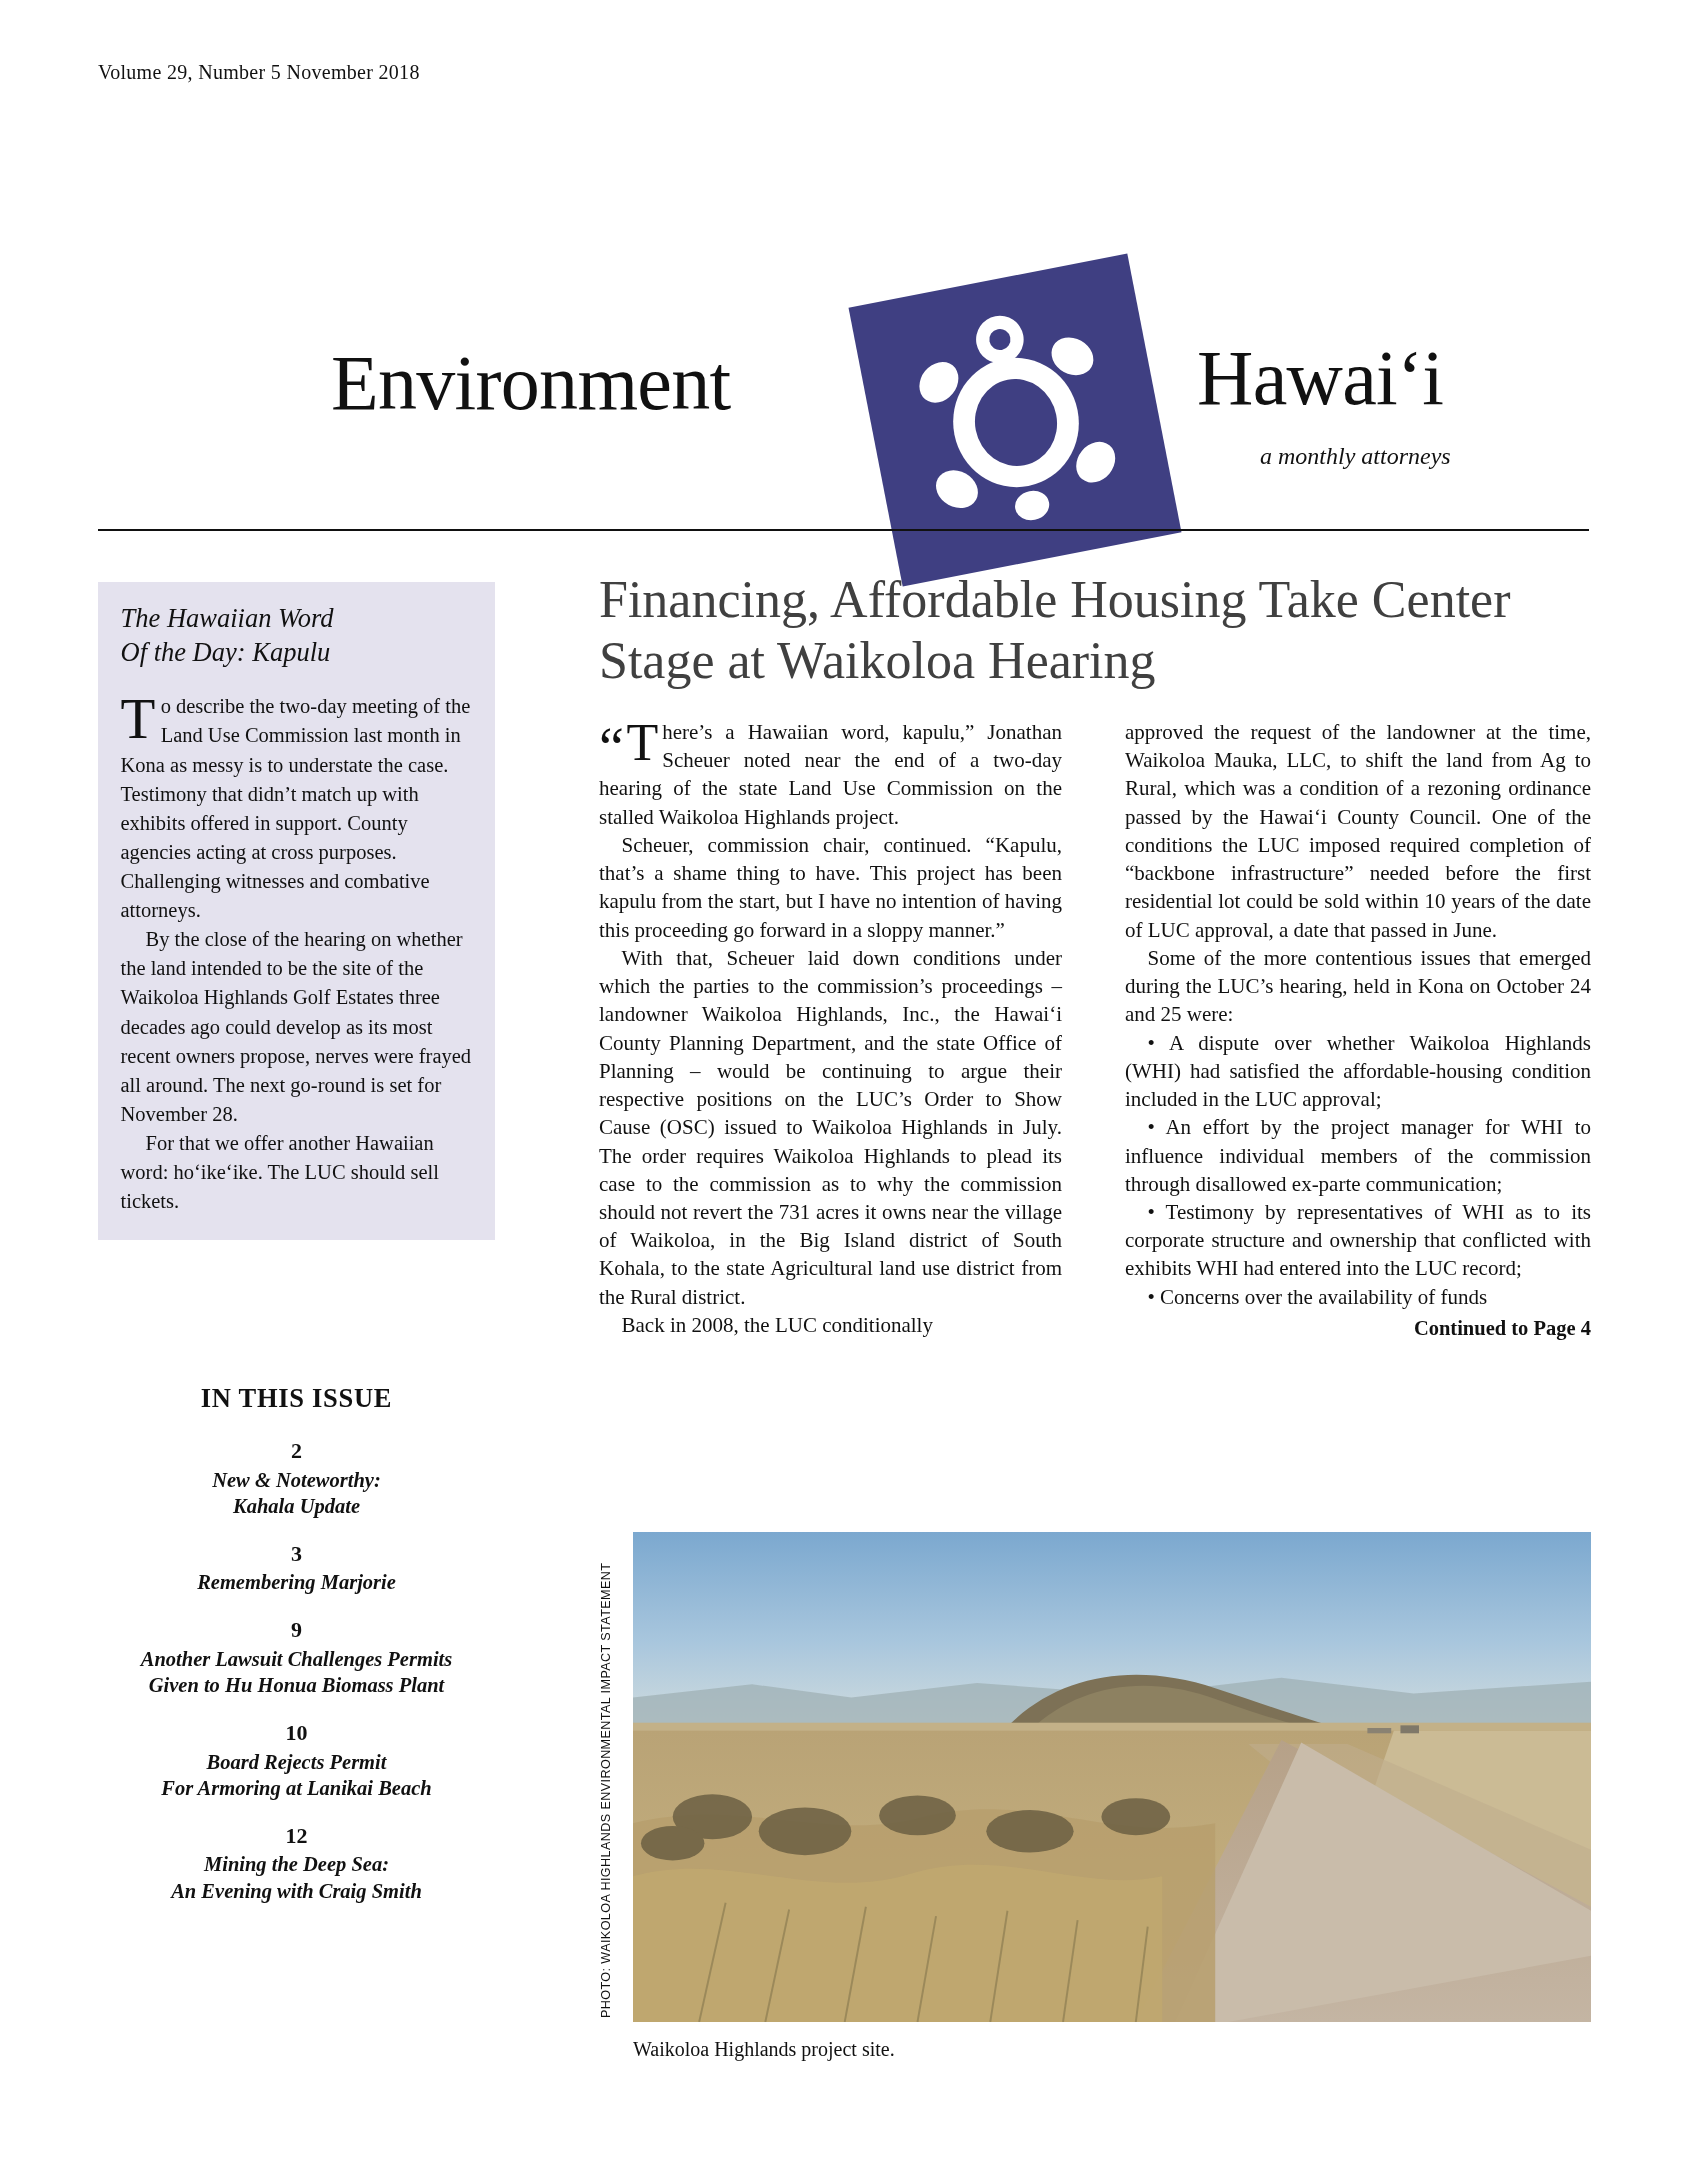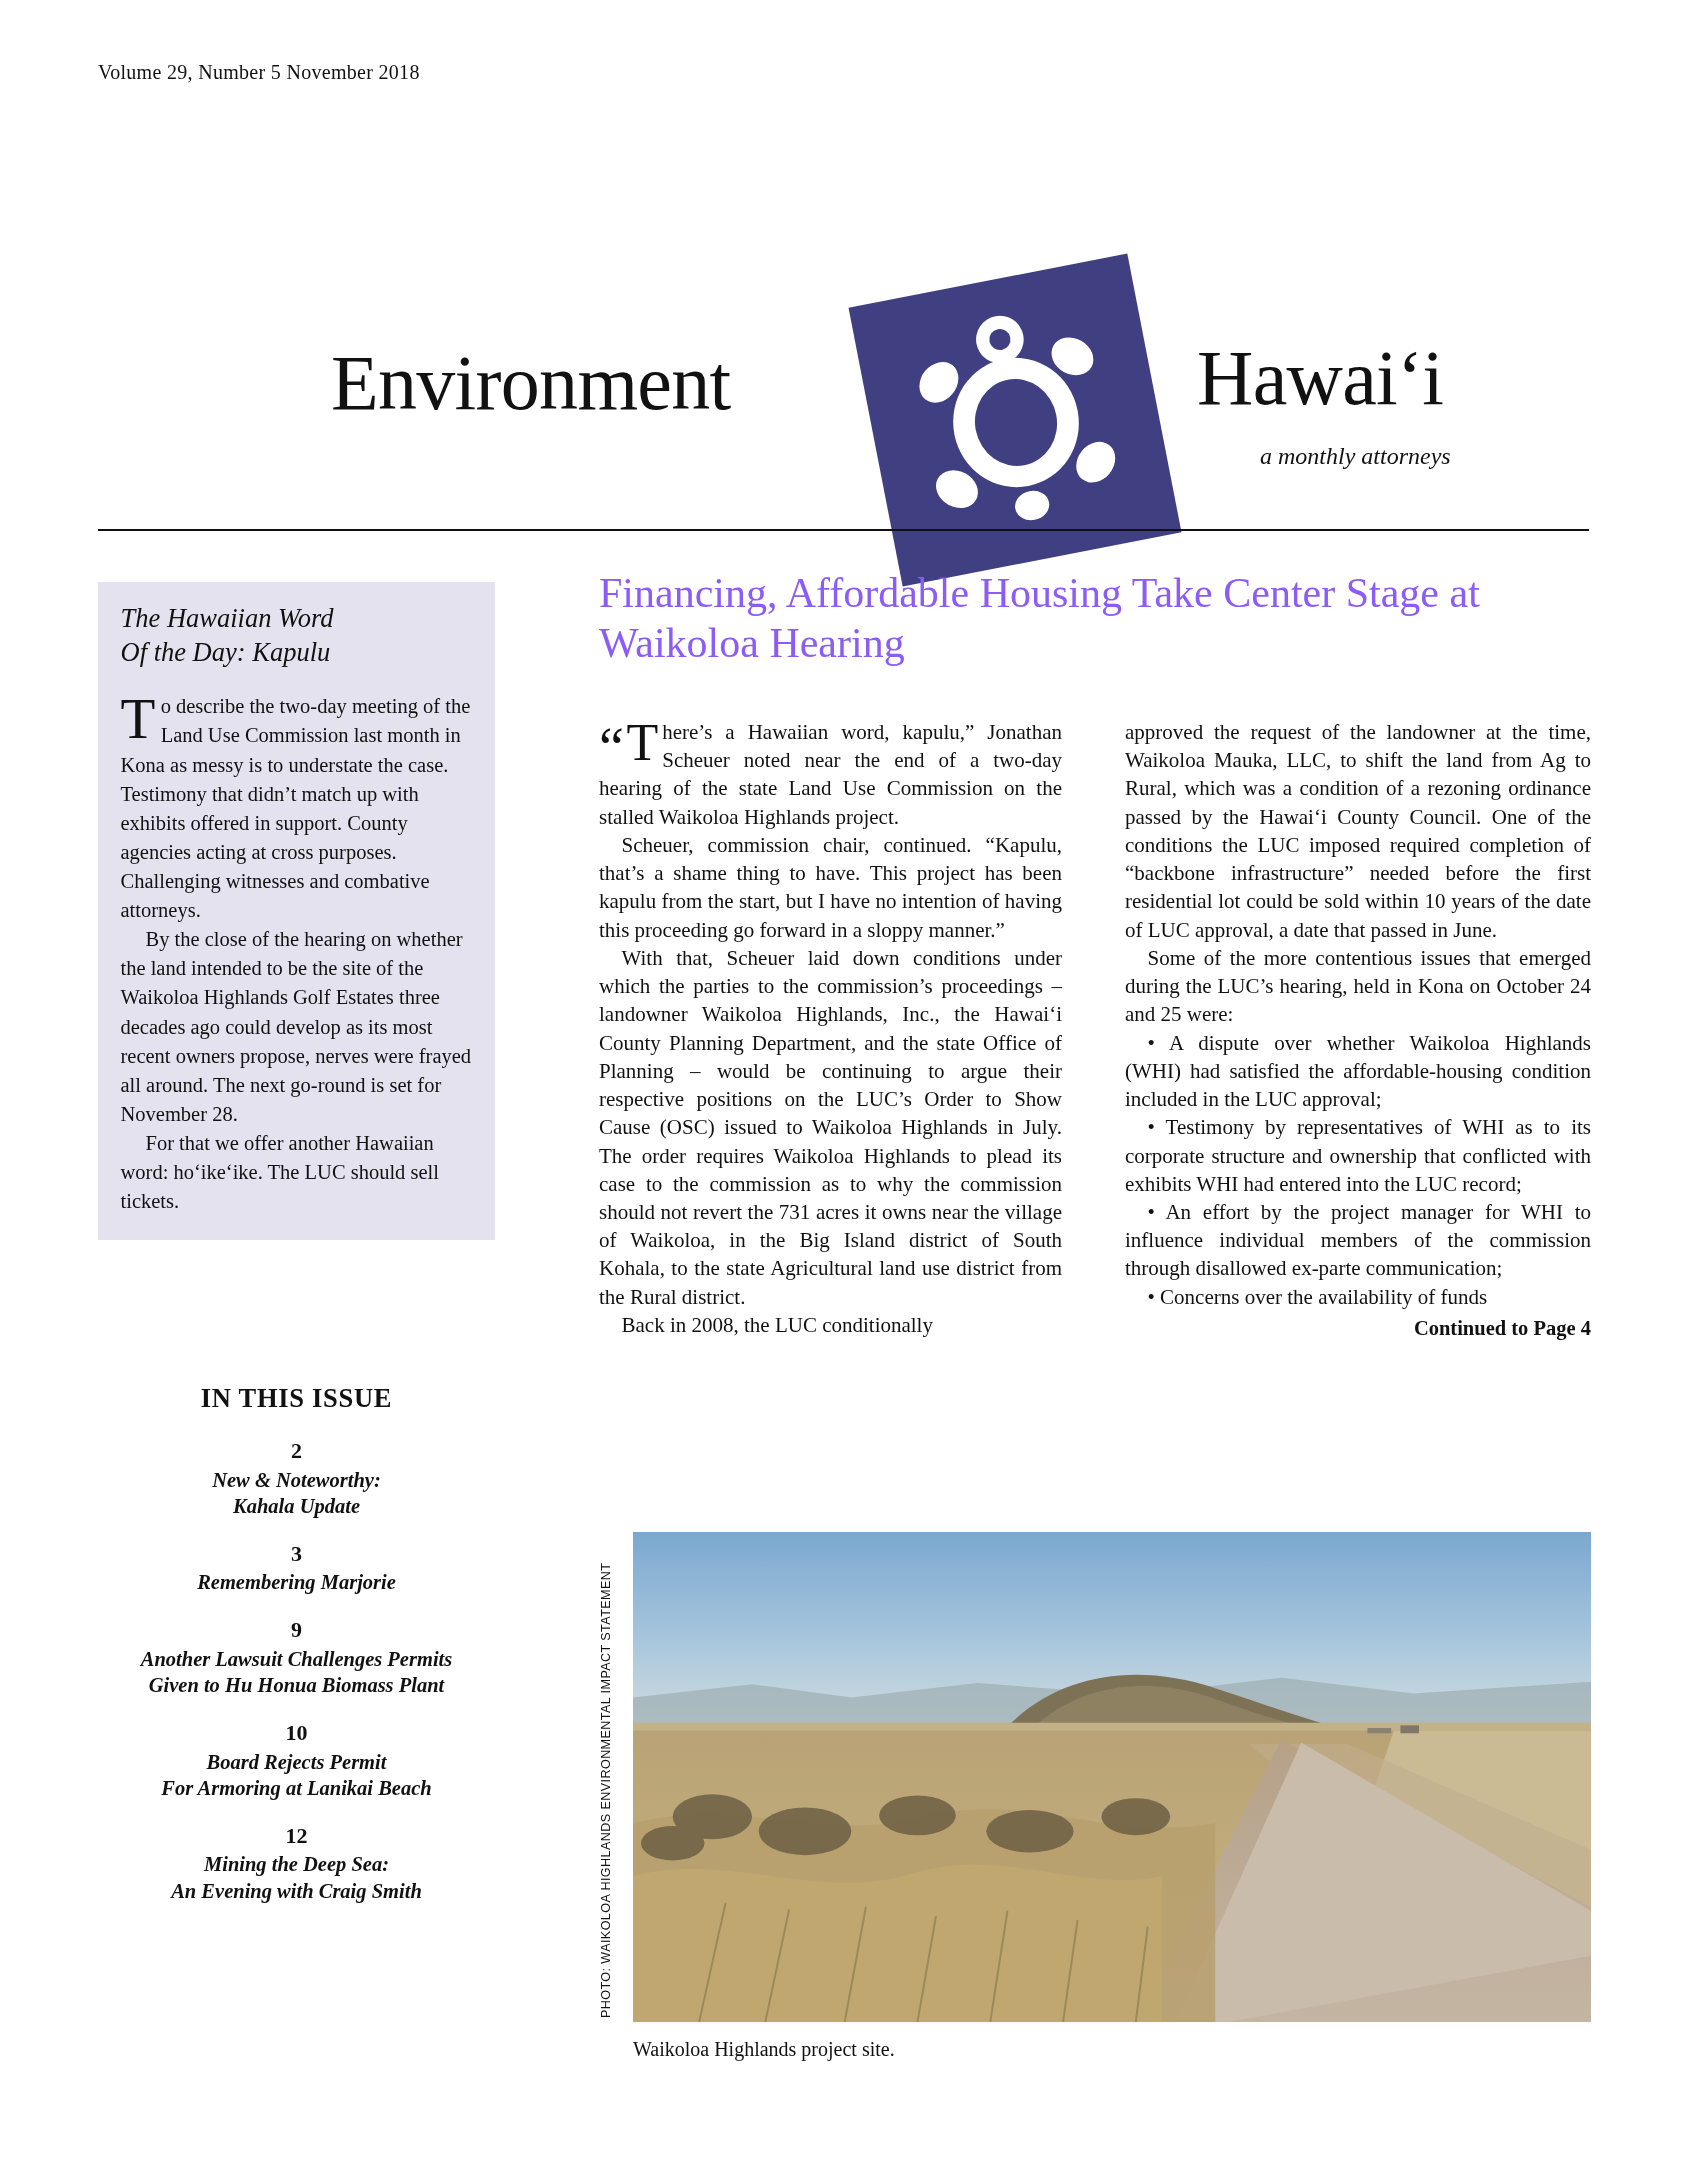--- a/index.html
+++ b/index.html
@@ -165,23 +165,23 @@
     line-height: 1.3;
     font-family: "Liberation Serif", serif;
   }
 
   
   .headline {
     position: absolute;
     left: 599px;
     top: 569px;
     width: 992px;
-    font-size: 42px;
+    font-size: 52px;
     line-height: 1.18;
-    color: #8b5cf6;
+    color: #404040;
     font-family: "Liberation Serif", serif;
   }
 
   .col {
     position: absolute;
     top: 718px;
     font-size: 21px;
     line-height: 1.345;
     text-align: justify;
     color: #111;
@@ -332,22 +332,22 @@
     <p class="noindent"><span class="bigquote">“</span><span class="dropcap" style="font-size:52px;padding-right:4px">T</span><span>here’s a Hawaiian word, kapulu,” Jonathan Scheuer noted near the end of a two-day hearing of the state Land Use Commission on the stalled Waikoloa Highlands project.</span></p>
     <p>Scheuer, commission chair, continued. “Kapulu, that’s a shame thing to have. This project has been kapulu from the start, but I have no intention of having this proceeding go forward in a sloppy manner.”</p>
     <p>With that, Scheuer laid down conditions under which the parties to the commission’s proceedings – landowner Waikoloa Highlands, Inc., the Hawaiʻi County Planning Department, and the state Office of Planning – would be continuing to argue their respective positions on the LUC’s Order to Show Cause (OSC) issued to Waikoloa Highlands in July. The order requires Waikoloa Highlands to plead its case to the commission as to why the commission should not revert the 731 acres it owns near the village of Waikoloa, in the Big Island district of South Kohala, to the state Agricultural land use district from the Rural district.</p>
     <p>Back in 2008, the LUC conditionally</p>
   </div>
 
   <div class="col col-2">
     <p class="noindent">approved the request of the landowner at the time, Waikoloa Mauka, LLC, to shift the land from Ag to Rural, which was a condition of a rezoning ordinance passed by the Hawaiʻi County Council. One of the conditions the LUC imposed required completion of “backbone infrastructure” needed before the first residential lot could be sold within 10 years of the date of LUC approval, a date that passed in June.</p>
     <p>Some of the more contentious issues that emerged during the LUC’s hearing, held in Kona on October 24 and 25 were:</p>
     <p class="bullet-p">• A dispute over whether Waikoloa Highlands (WHI) had satisfied the affordable-housing condition included in the LUC approval;</p>
+    <p class="bullet-p">• An effort by the project manager for WHI to influence individual members of the commission through disallowed ex-parte communication;</p>
     <p class="bullet-p">• Testimony by representatives of WHI as to its corporate structure and ownership that conflicted with exhibits WHI had entered into the LUC record;</p>
-    <p class="bullet-p">• An effort by the project manager for WHI to influence individual members of the commission through disallowed ex-parte communication;</p>
     <p class="bullet-p">• Concerns over the availability of funds</p>
     <div class="continued">Continued to Page 4</div>
   </div>
 
   <div class="photo-wrap">
     <div class="photo-credit">PHOTO: WAIKOLOA HIGHLANDS ENVIRONMENTAL IMPACT STATEMENT</div>
     <div class="photo">
       <svg width="958" height="490" viewBox="0 0 1448 740" preserveAspectRatio="none">
         <defs>
           <linearGradient id="sky" x1="0" y1="0" x2="0" y2="1">

